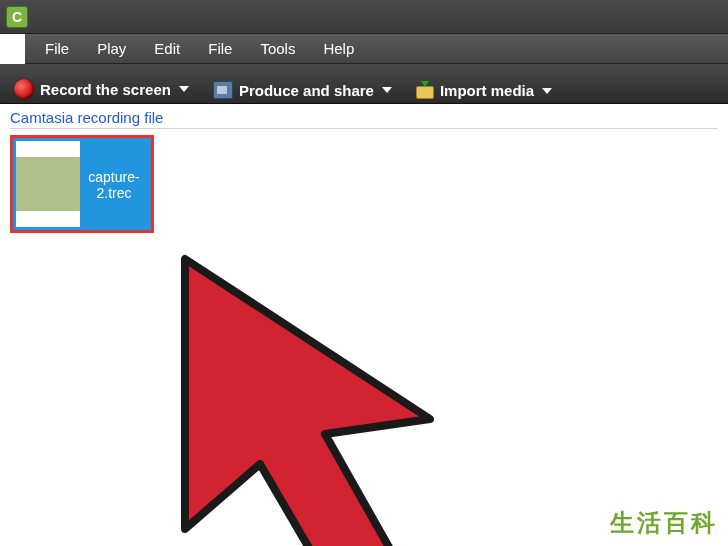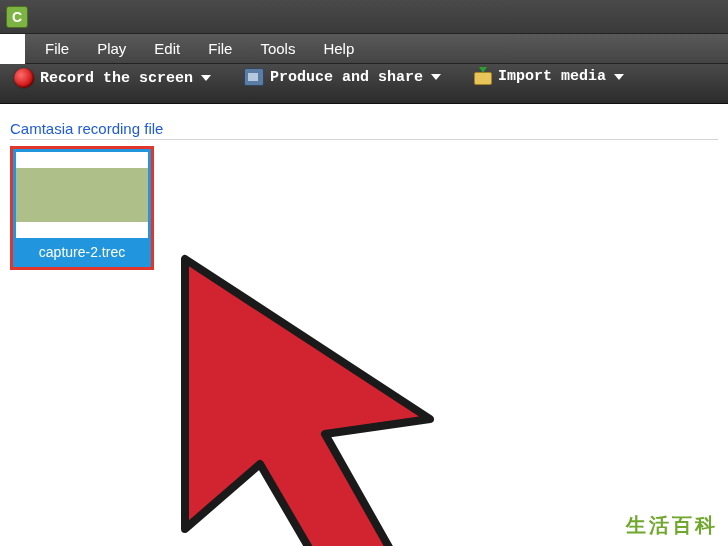--- a/index.html
+++ b/index.html
@@ -45,25 +45,24 @@
     .menu-item {
       color: #fff;
       font-size: 15px;
       padding: 4px 12px;
       cursor: pointer;
     }
     .toolbar {
       height: 40px;
       background: linear-gradient(to bottom, #4a4a4a, #2b2b2b);
       display: flex;
-      align-items: flex-start;
+      align-items: flex-end;
       padding: 0 8px;
-      gap: 21px;
+      gap: 12px;
       border-bottom: 1px solid #111;
-      font-family: Liberation Mono, monospace;
     }
     .toolbar-btn {
       display: flex;
       align-items: center;
       gap: 6px;
       color: #fff;
       font-size: 15px;
       font-weight: bold;
       padding: 4px 6px;
       cursor: pointer;
@@ -119,39 +118,39 @@
     .dropdown-caret {
       width: 0;
       height: 0;
       border-left: 5px solid transparent;
       border-right: 5px solid transparent;
       border-top: 6px solid #fff;
       margin-left: 2px;
     }
     .content-area {
       background: #fff;
-      padding: 16px 10px;
+      padding: 5px 10px;
       position: relative;
       height: calc(100% - 104px);
     }
     .section-label {
       color: #1f5bd8;
       font-size: 15px;
       padding-bottom: 2px;
       border-bottom: 1px solid #d4d4d4;
       margin-bottom: 6px;
       width: 100%;
     }
     .file-item {
       width: 144px;
       border: 3px solid #e2352b;
       background: #2196de;
       padding: 3px;
       display: flex;
-      flex-direction: column;
+      flex-direction: row;
       align-items: center;
     }
     .file-thumb {
       width: 100%;
       height: 86px;
       background: #fff;
       display: flex;
       align-items: center;
       justify-content: center;
     }
@@ -182,21 +181,21 @@
       bottom: 8px;
       text-align: right;
       color: #6fa82c;
       font-family: "Courier New", monospace;
       font-size: 14px;
       line-height: 1.1;
       letter-spacing: 1px;
       pointer-events: none;
     }
     .watermark .zh {
-      font-size: 20px;
+      font-size: 24px;
       font-weight: bold;
       letter-spacing: 3px;
     }
   </style>
 </head>
 <body>
 
 <div class="title-bar">
   <div class="app-icon">C</div>
 </div>

